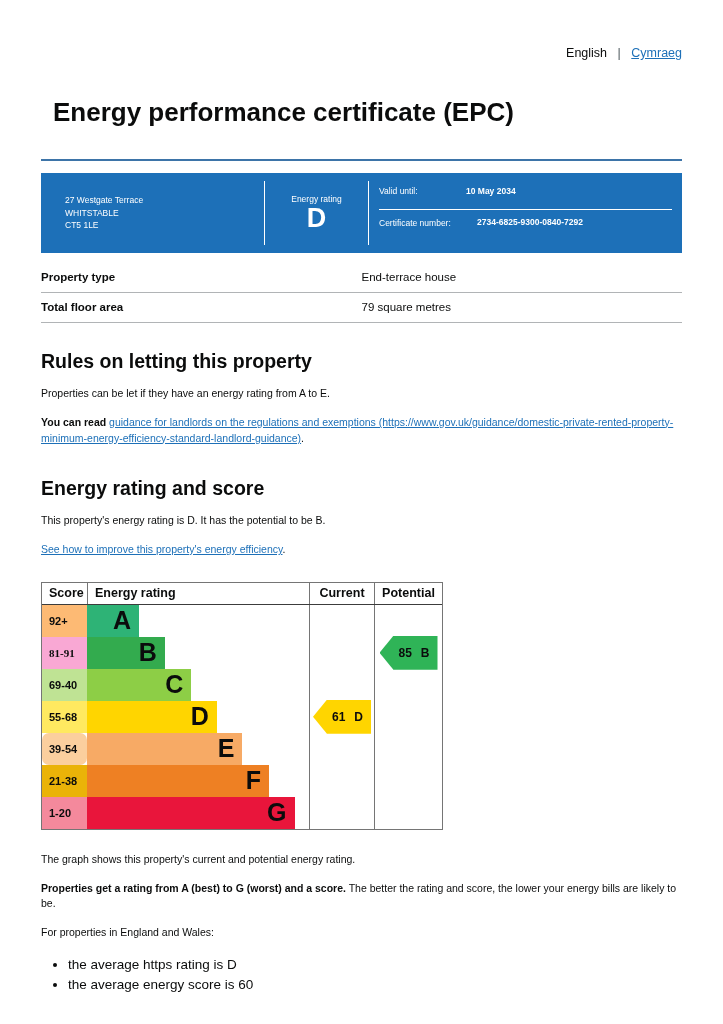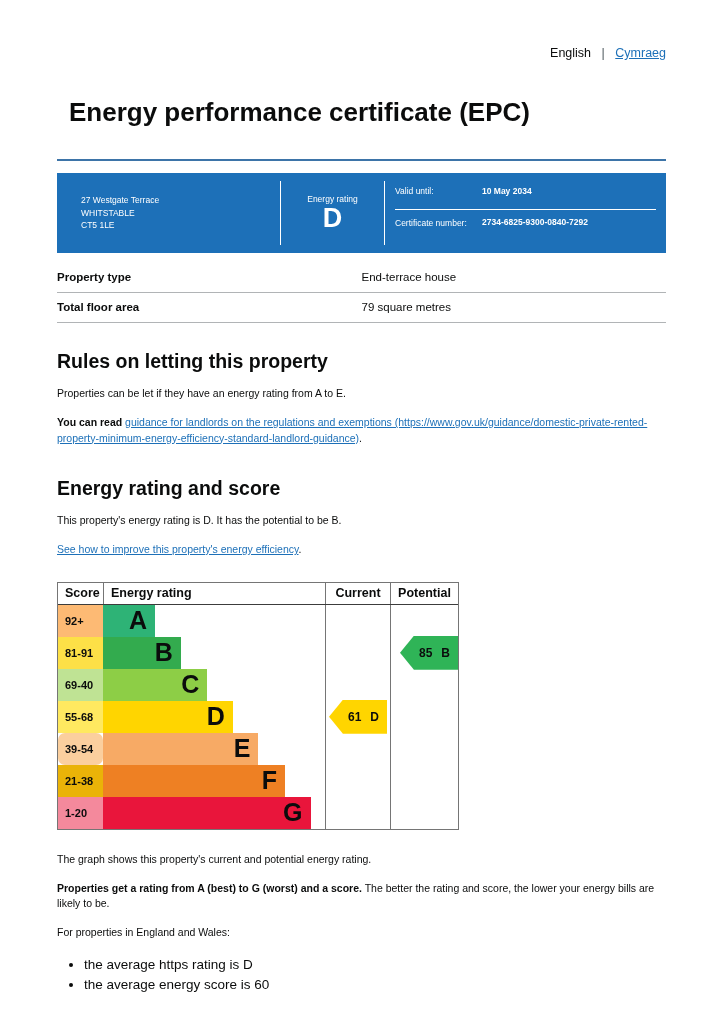--- a/index.html
+++ b/index.html
@@ -2,40 +2,40 @@
 <html><head>
 <meta charset="utf-8">
 <style>
   * { margin:0; padding:0; box-sizing:border-box; }
   html,body { background:#fff; }
   body {
     width:723px; height:1024px; overflow:hidden;
     font-family:"Liberation Sans","DejaVu Sans",sans-serif;
     color:#0b0c0c; position:relative;
   }
-  .content { margin:0 57px; }
+  .content { margin:0 41px; }
 
   
   .lang-bar { padding-top:46px; text-align:right; font-size:12.5px; }
   .lang-bar .sep { color:#505a5f; margin:0 7px; }
   a { color:#1d70b8; text-decoration:underline; }
 
   
   h1.page-title { font-size:26px; font-weight:bold; margin:37px 0 0 12px; letter-spacing:0; }
   .title-rule { margin-top:31px; border-top:2px solid #3d74a8; }
 
   
   .banner { margin-top:12px; height:80px; background:#1d70b8; color:#fff; display:flex; }
   .b-left { width:223px; display:flex; flex-direction:column; justify-content:center; padding-left:24px; font-size:8.5px; line-height:1.5; }
   .b-mid { width:105px; border-left:1px solid #fff; border-right:1px solid #fff; margin:8px 0; display:flex; flex-direction:column; align-items:center; justify-content:center; }
   .b-mid .er-label { font-size:8.5px; margin-bottom:1px; }
   .b-mid .er-value { font-size:27px; font-weight:bold; line-height:1; }
   .b-right { flex:1; display:flex; flex-direction:column; padding:0 10px; }
   .b-row { display:flex; align-items:center; font-size:8.5px; flex:1; }
-  .b-row.certificate { align-items:flex-start; padding-top:7px; }
+  .b-row.certificate { align-items:flex-start; padding-top:7px;gap:11px; }
   .b-row .b-label { width:87px; line-height:1.45; }
   .b-row .b-value { font-weight:bold; }
   .b-sep { border-top:1px solid #fff; }
 
   
   .summary-table { margin-top:10px; font-size:11.5px; }
   .summary-row { display:flex; padding:8px 0 9px 0; border-bottom:1px solid #b1b4b6; }
   .summary-row .s-label { width:50%; font-weight:bold; }
 
   h2 { font-size:19.5px; font-weight:bold; }
@@ -51,21 +51,21 @@
   .h-score { width:45px; padding-left:7px; }
   .h-rating { width:222px; border-left:1px solid #757575; padding-left:7px; }
   .h-current { width:65px; border-left:1px solid #757575; justify-content:center; }
   .h-potential { flex:1; border-left:1px solid #757575; justify-content:center; }
   .chart-row { display:flex; height:32px; }
   .cell-score { width:45px; font-size:11px; font-weight:bold; display:flex; align-items:center; padding-left:7px; }
   .cell-bar { width:222px; position:relative; }
   .bar { height:100%; display:flex; align-items:center; justify-content:flex-end; padding-right:8px; }
   .bar .band-letter { font-size:25px; font-weight:bold; color:#0b0c0c; line-height:1; }
   .cell-current { width:65px; border-left:1px solid #757575; display:flex; align-items:center; justify-content:center; }
-  .cell-potential { flex:1; border-left:1px solid #757575; display:flex; align-items:center; justify-content:flex-end; }
+  .cell-potential { flex:1; border-left:1px solid #757575; display:flex; align-items:center; justify-content:center; }
   .arrow { width:58px; height:34px; clip-path:polygon(24% 0, 100% 0, 100% 100%, 24% 100%, 0 50%);
            display:flex; align-items:center; justify-content:center; padding-left:11px; gap:9px;
            font-size:12px; font-weight:bold; color:#0b0c0c; }
 
   
   ul.avg-list { margin:14px 0 0 27px; font-size:13.5px; line-height:1.45; }
   ul.avg-list li { margin-bottom:1px; }
 </style>
 </head>
 <body>
@@ -135,21 +135,21 @@
           <div class="cell-score" style="background: #fdba74;">92+</div>
           <div class="cell-bar">
             <div class="bar" style="width: 23.5%; background: rgb(46, 179, 118);">
               <span class="band-letter">A</span>
             </div>
           </div>
           <div class="cell-current"></div>
           <div class="cell-potential"></div>
         </div>
         <div class="chart-row">
-          <div class="cell-score" style="background: #fde047;">81-91</div>
+          <div class="cell-score" style="background: #f9a8d4; font-family: Liberation Serif, serif;">81-91</div>
           <div class="cell-bar">
             <div class="bar" style="width: 35%; background: rgb(51, 171, 78);">
               <span class="band-letter">B</span>
             </div>
           </div>
           <div class="cell-current"></div>
           <div class="cell-potential">
             <div class="arrow" style="background: rgb(47, 180, 87);">
               <span>85</span>
               <span>B</span>

